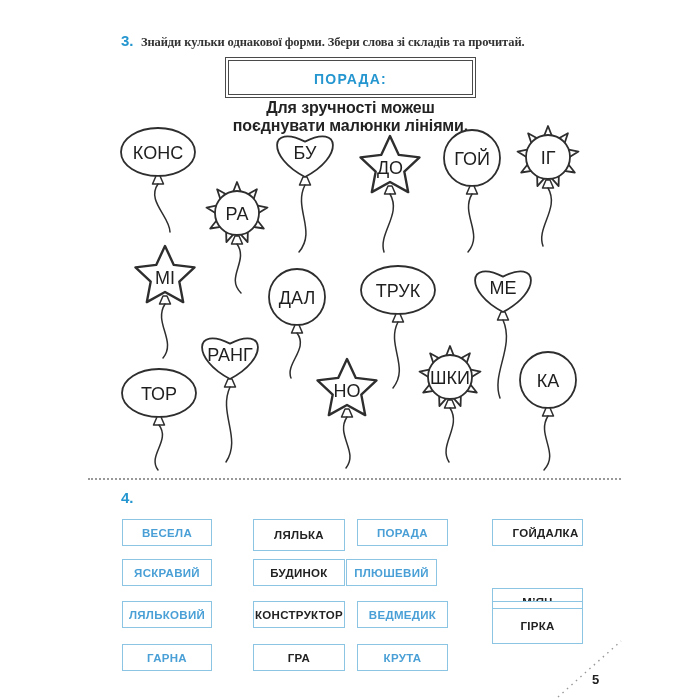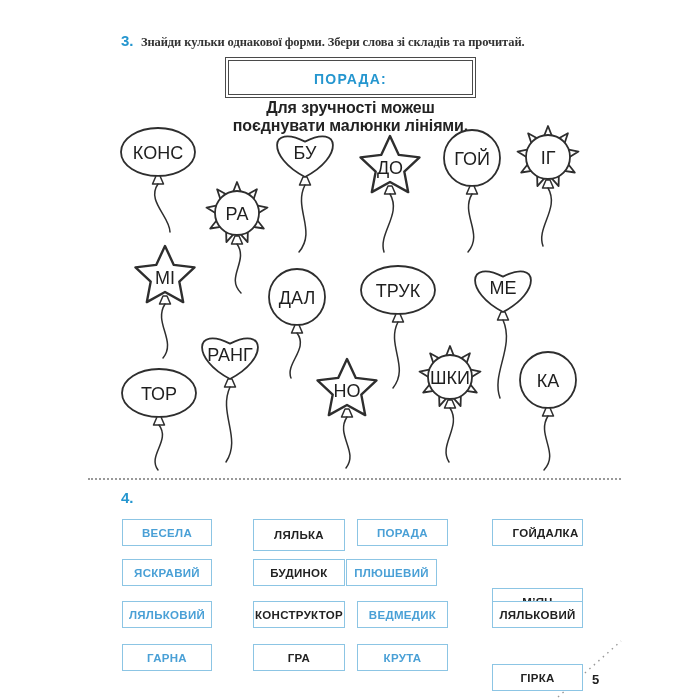--- a/index.html
+++ b/index.html
@@ -198,17 +198,17 @@
       <div class="word-box wb-black" style="left: 253px; top: 559px; width: 92px; height: 27px;">БУДИНОК</div>
       <div class="word-box wb-blue" style="left: 346px; top: 559px; width: 91px; height: 27px;">ПЛЮШЕВИЙ</div>
       <div class="word-box wb-black" style="left: 492px; top: 588px; width: 91px; height: 27px;">М’ЯЧ</div>
       <div class="word-box wb-blue" style="left: 122px; top: 601px; width: 90px; height: 27px;">ЛЯЛЬКОВИЙ</div>
       <div class="word-box wb-black" style="left: 253px; top: 601px; width: 92px; height: 27px;">КОНСТРУКТОР</div>
       <div class="word-box wb-blue" style="left: 357px; top: 601px; width: 91px; height: 27px;">ВЕДМЕДИК</div>
       <div class="word-box wb-black" style="left: 492px; top: 601px; width: 91px; height: 27px;">ЛЯЛЬКОВИЙ</div>
       <div class="word-box wb-blue" style="left: 122px; top: 644px; width: 90px; height: 27px;">ГАРНА</div>
       <div class="word-box wb-black" style="left: 253px; top: 644px; width: 92px; height: 27px;">ГРА</div>
       <div class="word-box wb-blue" style="left: 357px; top: 644px; width: 91px; height: 27px;">КРУТА</div>
-      <div class="word-box wb-black" style="left: 492px; top: 664px; width: 91px; height: 27px;">ГІРКА</div>
+      <div class="word-box wb-black" style="left: 492px; top: 608px; width: 91px; height: 36px;">ГІРКА</div>
     </div>
 
   <span class="pagenum">5</span>
 </div>
 
 </body></html>

